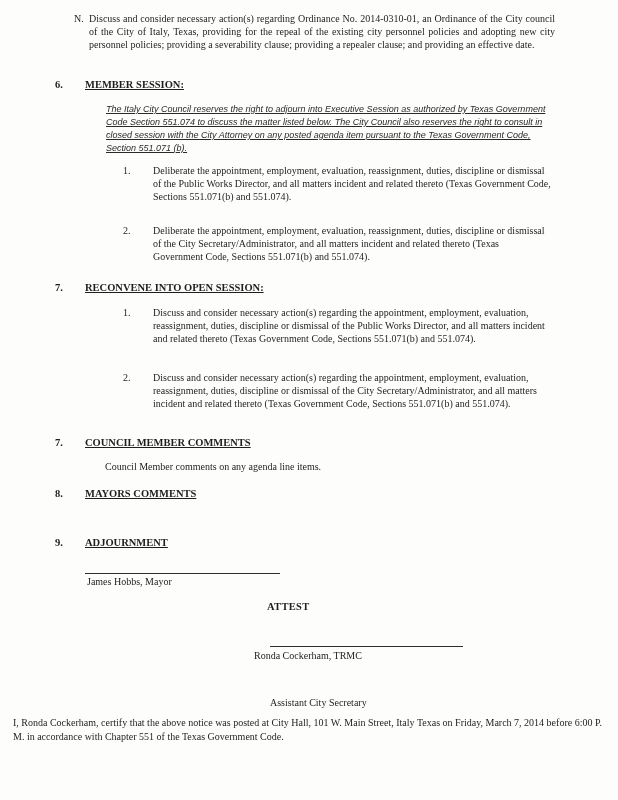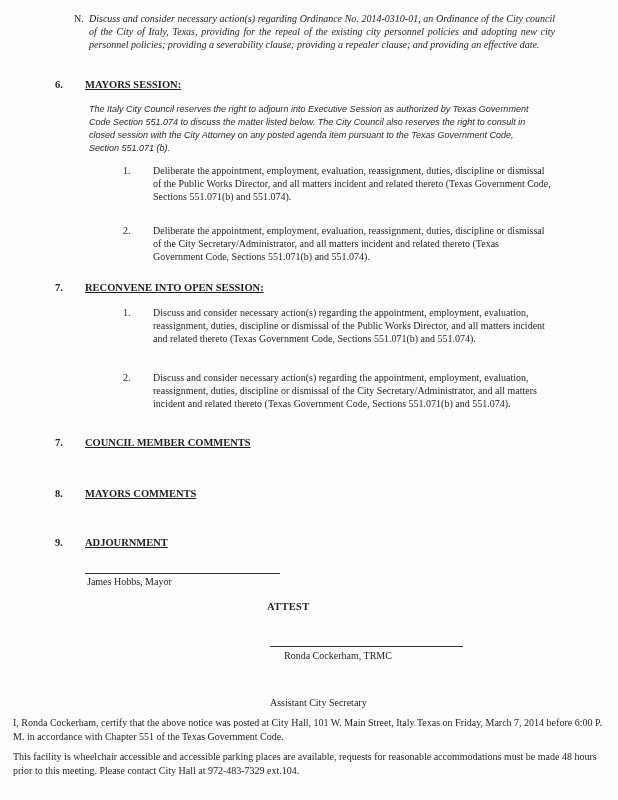--- a/index.html
+++ b/index.html
@@ -8,30 +8,30 @@
     position: relative;
     width: 618px;
     height: 800px;
     background: #fdfdfc;
     font-family: "Liberation Serif", serif;
     color: #1e1e1e;
     overflow: hidden;
   }
   .item-n { position: absolute; top: 12px; left: 74px; display: flex; font-size: 10px; line-height: 13px; }
   .item-n .num { flex: none; width: 15px; }
-  .item-n .txt { width: 466px; text-align: justify; font-style: italic; }
+  .item-n .txt { width: 466px; text-align: justify; }
 
   .sec-head { position: absolute; left: 55px; display: flex; font-size: 10.5px; line-height: 13px; font-weight: bold; }
   .sec-head .num { flex: none; width: 30px; }
   .sec-head .title { text-decoration: underline; }
 
   .notice {
-    position: absolute; top: 103px; left: 89px; width: 442px;
+    position: absolute; top: 103px; left: 106px; width: 442px;
     font-family: "Liberation Sans", sans-serif; font-style: italic;
-    font-size: 9px; line-height: 13px; color: #2a2a2a;
+    font-size: 9px; line-height: 13px; color: #2a2a2a; text-decoration: underline;
   }
 
   .list-item { position: absolute; left: 123px; display: flex; font-size: 10px; line-height: 13px; }
   .list-item .num { flex: none; width: 30px; }
   .list-item .txt { width: 398px; }
   .list-item.wide .txt { width: 402px; }
 
   .plain { position: absolute; font-size: 10px; line-height: 13px; }
   .indent { left: 105px; }
   .attest { font-size: 10.5px; letter-spacing: 0.3px; font-weight: bold; }
@@ -48,21 +48,21 @@
 
 <div class="page">
 
   <div class="item-n">
     <span class="num">N.</span>
     <span class="txt">Discuss and consider necessary action(s) regarding Ordinance No. 2014-0310-01, an Ordinance of the City council of the City of Italy, Texas, providing for the repeal of the existing city personnel policies and adopting new city personnel policies; providing a severability clause; providing a repealer clause; and providing an effective date.</span>
   </div>
 
   <div class="sec-head" style="top:78px">
     <span class="num">6.</span>
-    <span class="title">MAYORS SESSION:</span>
+    <span class="title">MEMBER SESSION:</span>
   </div>
 
   <div class="notice">The Italy City Council reserves the right to adjourn into Executive Session as authorized by Texas Government Code Section 551.074 to discuss the matter listed below.  The City Council also reserves the right to consult in closed session with the City Attorney on any posted agenda item pursuant to the Texas Government Code, Section 551.071 (b).</div>
 
   <div class="list-item" style="top:164px">
     <span class="num">1.</span>
     <span class="txt">Deliberate the appointment, employment, evaluation, reassignment, duties, discipline or dismissal of the Public Works Director, and all matters incident and related thereto (Texas Government Code, Sections 551.071(b) and 551.074).</span>
   </div>
 
   <div class="list-item" style="top:224px">
@@ -83,39 +83,39 @@
   <div class="list-item wide" style="top:371px">
     <span class="num">2.</span>
     <span class="txt">Discuss and consider necessary action(s) regarding the appointment, employment, evaluation, reassignment, duties, discipline or dismissal of the City Secretary/Administrator, and all matters incident and related thereto (Texas Government Code, Sections 551.071(b) and 551.074).</span>
   </div>
 
   <div class="sec-head" style="top:436px">
     <span class="num">7.</span>
     <span class="title">COUNCIL MEMBER COMMENTS</span>
   </div>
 
+  <div class="plain indent" style="top:460px">Council Member comments on any agenda line items.</div>
 
   <div class="sec-head" style="top:487px">
     <span class="num">8.</span>
     <span class="title">MAYORS COMMENTS</span>
   </div>
 
 
   <div class="sec-head" style="top:536px">
     <span class="num">9.</span>
     <span class="title">ADJOURNMENT</span>
   </div>
 
   <div class="sigline" style="top:573px; left:85px; width:195px"></div>
   <div class="plain" style="top:575px; left:87px">James Hobbs, Mayor</div>
 
   <div class="plain attest" style="top:600px; left:267px">ATTEST</div>
 
   <div class="sigline" style="top:646px; left:270px; width:193px"></div>
-  <div class="plain" style="top:649px; left:284px">Ronda Cockerham, TRMC</div>
+  <div class="plain" style="top:649px; left:254px">Ronda Cockerham, TRMC</div>
   <div class="plain" style="top:696px; left:270px">Assistant City Secretary</div>
 
 
   <div class="smallp" style="top:716px">I, Ronda Cockerham, certify that the above notice was posted at City Hall, 101 W. Main Street, Italy Texas on Friday, March 7, 2014 before 6:00 P. M. in accordance with Chapter 551 of the Texas Government Code.</div>
 
-  <div class="smallp" style="top:750px">This facility is wheelchair accessible and accessible parking places are available, requests for reasonable accommodations must be made 48 hours prior to this meeting.  Please contact City Hall at 972-483-7329 ext.104.</div>
 
 </div>
 
 </body></html>

